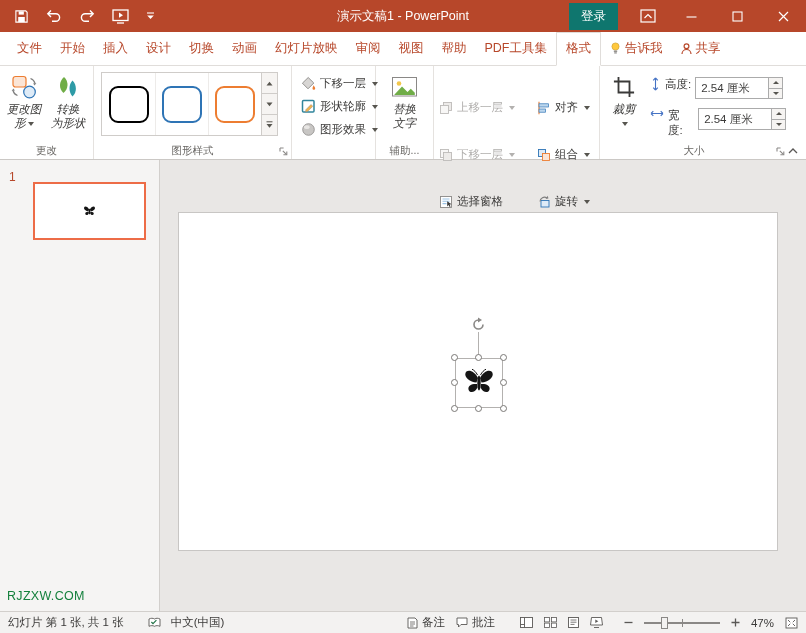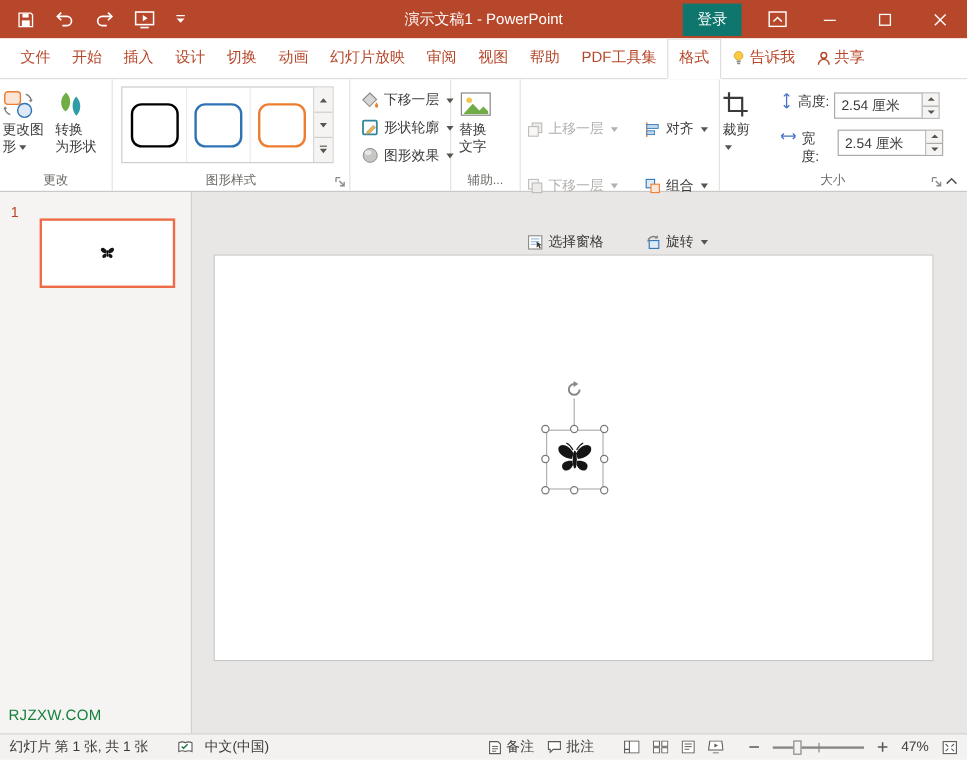--- a/index.html
+++ b/index.html
@@ -31,21 +31,21 @@
     margin-bottom: -1px; }
 
   
   .ribbon { height: 94px; background: #FFFFFF; border-bottom: 1px solid #CBC8C5;
     display: flex; position: relative; }
   .rgroup { display: flex; flex-direction: column; border-right: 1px solid #E5E2DF;
     position: relative; padding: 2px 2px 0 2px; }
   .rgroup-content { flex: 1; display: flex; }
   .rgroup-label { height: 17px; line-height: 16px; text-align: center; font-size: 10.5px; color: #6A6865; }
   .launcher { position: absolute; right: 3px; bottom: 3px; }
-  .bigbtn { width: 44px; display: flex; flex-direction: column; align-items: flex-start; padding-top: 4px; }
+  .bigbtn { width: 44px; display: flex; flex-direction: column; align-items: center; padding-top: 4px; font-style: italic; }
   .bigbtn .bicon { height: 30px; display: flex; align-items: center; }
   .bigbtn .bl { font-size: 11.5px; line-height: 14px; color: #3B3A39; text-align: center; white-space: nowrap; }
   .caret { width: 0; height: 0; border-left: 3.5px solid transparent; border-right: 3.5px solid transparent;
     border-top: 4px solid #57554F; display: inline-block; vertical-align: middle; margin-left: 2px; }
   .caret.gray { border-top-color: #B3B1AF; }
 
   .g-change { width: 94px; }
   .g-styles { width: 198px; }
   .g-fillcol { width: 84px; }
   .g-access { width: 58px; }

